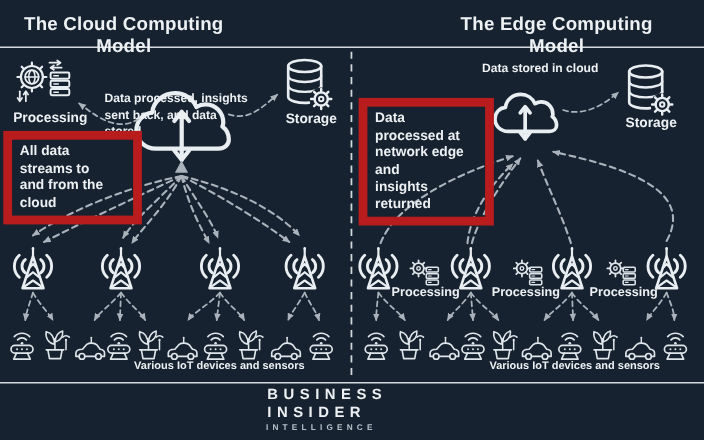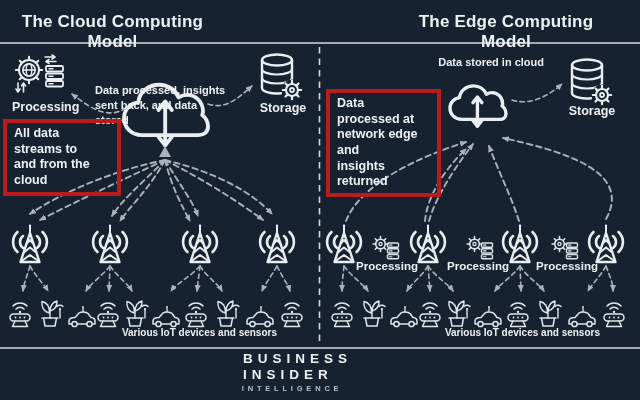--- a/index.html
+++ b/index.html
@@ -10,21 +10,21 @@
   .title{font-size:17px;font-weight:700;text-align:center;letter-spacing:.2px;}
   #titleL{left:5px;top:12px;width:215px;}
   #titleR{left:396px;top:12px;width:220px;}
   .cap{font-size:11px;line-height:1.35;white-space:pre-line;}
   #capCloudL{left:95px;top:51px;width:135px;text-align:left;margin-top:32px;}
   #capCloudR{left:412px;top:55px;width:132px;text-align:right;}
   .lbl{font-size:12.5px;}
   #lblProcL{left:12px;top:100px;}
   #lblStorL{left:255px;top:101px;width:56px;text-align:center;}
   #lblStorR{left:562px;top:104px;width:60px;text-align:center;}
-  .callout{position:absolute;border:4px solid #b91c1c;font-size:12.5px;font-weight:700;
+  .callout{position:absolute;border:8px solid #b91c1c;font-size:12.5px;font-weight:700;
            line-height:1.25;padding:3px 7px;white-space:pre-line;}
   #calloutL{left:3px;top:119px;width:96px;}
   #calloutR{left:326px;top:89px;width:93px;}
   #capStreamR{left:356px;top:176px;width:240px;font-size:15px;text-align:center;}
   .procLbl{font-size:11.5px;width:80px;text-align:center;top:260px;}
   #procLbl1{left:347px;} #procLbl2{left:438px;} #procLbl3{left:527px;}
   .devCap{font-size:10px;width:240px;text-align:right;top:327px;}
   #devCapL{left:37px;} #devCapR{left:360px;}
   .brand{position:absolute;left:238px;top:351px;width:164px;text-align:left;}
   .brand .b1{font-size:13.5px;font-weight:700;letter-spacing:5px;text-indent:5px;line-height:15.5px;}

